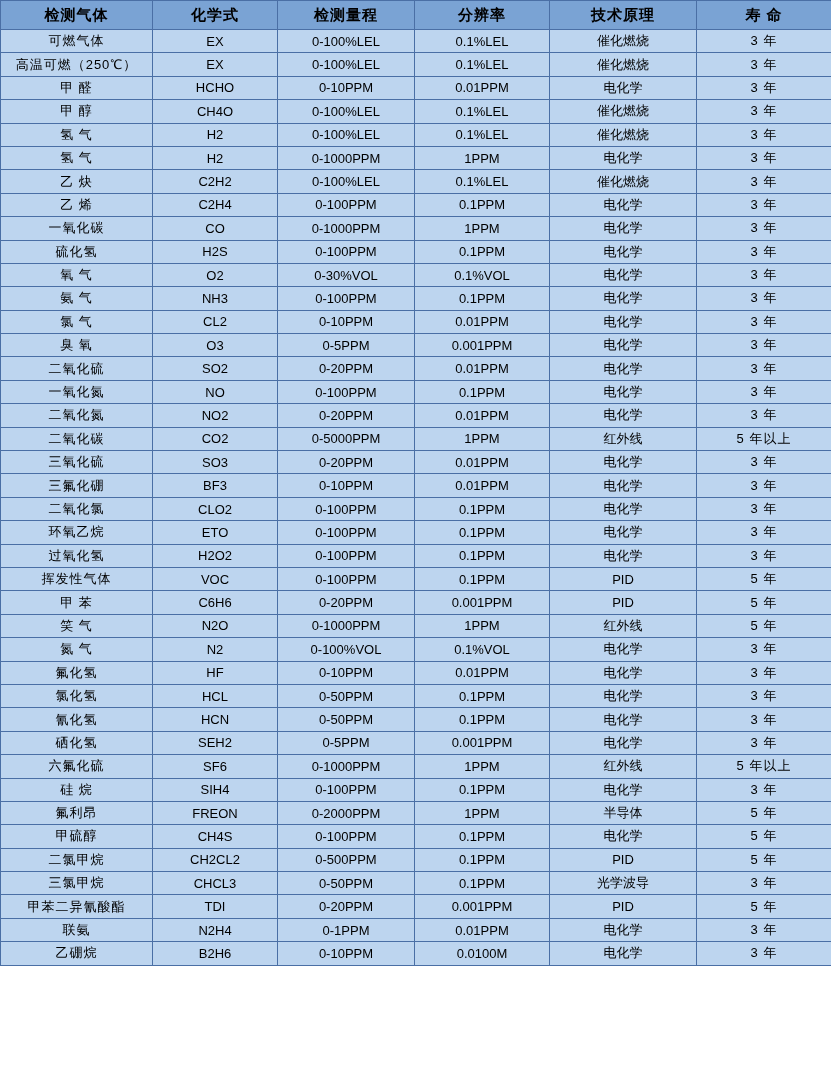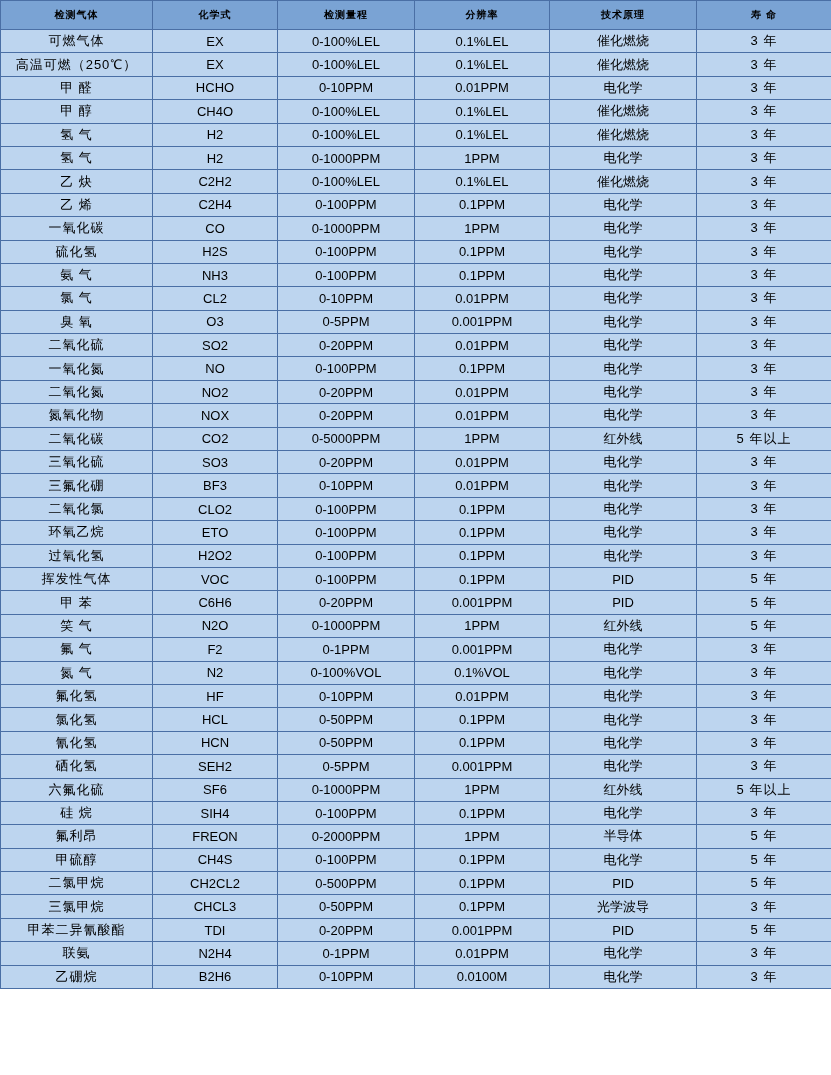--- a/index.html
+++ b/index.html
@@ -27,21 +27,21 @@
     border: 1px solid #4a6fa5;
     text-align: center;
     vertical-align: middle;
     padding: 0;
     overflow: hidden;
     white-space: nowrap;
   }
   #gas-table thead th {
     background: #7aa3d4;
     height: 28px;
-    font-size: 10px;
+    font-size: 15px;
     font-weight: bold;
     color: #000000;
     letter-spacing: 1px;
   }
   #gas-table tbody td {
     background: #bdd5ef;
     height: 22.4px;
     font-size: 13px;
     color: #000000;
     font-weight: normal;
@@ -151,20 +151,28 @@
       </tr>
       <tr>
         <td class="name">硫化氢</td>
         <td class="formula">H2S</td>
         <td class="range">0-100PPM</td>
         <td class="resolution">0.1PPM</td>
         <td class="tech">电化学</td>
         <td class="life">3 年</td>
       </tr>
       <tr>
+        <td class="name">氧 气</td>
+        <td class="formula">O2</td>
+        <td class="range">0-30%VOL</td>
+        <td class="resolution">0.1%VOL</td>
+        <td class="tech">电化学</td>
+        <td class="life">3 年</td>
+      </tr>
+      <tr>
         <td class="name">氨 气</td>
         <td class="formula">NH3</td>
         <td class="range">0-100PPM</td>
         <td class="resolution">0.1PPM</td>
         <td class="tech">电化学</td>
         <td class="life">3 年</td>
       </tr>
       <tr>
         <td class="name">氯 气</td>
         <td class="formula">CL2</td>
@@ -193,28 +201,20 @@
         <td class="name">一氧化氮</td>
         <td class="formula">NO</td>
         <td class="range">0-100PPM</td>
         <td class="resolution">0.1PPM</td>
         <td class="tech">电化学</td>
         <td class="life">3 年</td>
       </tr>
       <tr>
         <td class="name">二氧化氮</td>
         <td class="formula">NO2</td>
-        <td class="range">0-20PPM</td>
-        <td class="resolution">0.01PPM</td>
-        <td class="tech">电化学</td>
-        <td class="life">3 年</td>
-      </tr>
-      <tr>
-        <td class="name">氮氧化物</td>
-        <td class="formula">NOX</td>
         <td class="range">0-20PPM</td>
         <td class="resolution">0.01PPM</td>
         <td class="tech">电化学</td>
         <td class="life">3 年</td>
       </tr>
       <tr>
         <td class="name">二氧化碳</td>
         <td class="formula">CO2</td>
         <td class="range">0-5000PPM</td>
         <td class="resolution">1PPM</td>
@@ -279,28 +279,20 @@
       </tr>
       <tr>
         <td class="name">笑 气</td>
         <td class="formula">N2O</td>
         <td class="range">0-1000PPM</td>
         <td class="resolution">1PPM</td>
         <td class="tech">红外线</td>
         <td class="life">5 年</td>
       </tr>
       <tr>
-        <td class="name">氟 气</td>
-        <td class="formula">F2</td>
-        <td class="range">0-1PPM</td>
-        <td class="resolution">0.001PPM</td>
-        <td class="tech">电化学</td>
-        <td class="life">3 年</td>
-      </tr>
-      <tr>
         <td class="name">氮 气</td>
         <td class="formula">N2</td>
         <td class="range">0-100%VOL</td>
         <td class="resolution">0.1%VOL</td>
         <td class="tech">电化学</td>
         <td class="life">3 年</td>
       </tr>
       <tr>
         <td class="name">氟化氢</td>
         <td class="formula">HF</td>

